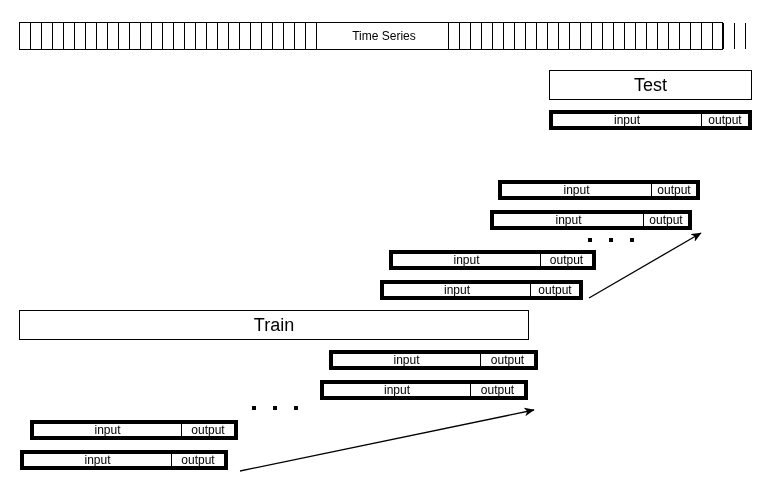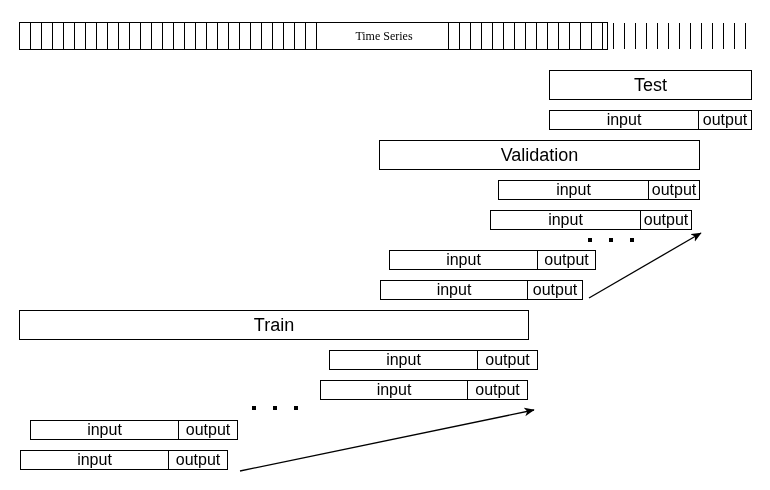--- a/index.html
+++ b/index.html
@@ -44,24 +44,24 @@
     align-items:center;
     justify-content:center;
     font-size:12px;
     z-index:3;
   }
 
   
   .io-row{
     position:absolute;
     box-sizing:border-box;
-    border:1px solid #000000;
+    border:4px solid #000000;
     background:#ffffff;
     display:flex;
-    font-size:16px;
+    font-size:12px;
     line-height:1;
     text-align:right;
   }
   .io-input{
     box-sizing:border-box;
     display:flex;align-items:center;justify-content:center;
     border-right:1px solid #000000;
     white-space:nowrap;
     overflow:hidden;
   }
@@ -80,21 +80,21 @@
     background:#000000;
   }
 
   svg.arrow{position:absolute;left:0;top:0;width:770px;height:490px;overflow:visible;pointer-events:none;}
 </style>
 </head>
 <body>
 
 <div id="canvas">
 
-  <div class="strip" id="timeseries-strip" style="left: 19px; top: 22px; width: 589px; height: 28px; font-family: Liberation Serif, serif;">
+  <div class="strip" id="timeseries-strip" style="left: 19px; top: 22px; width: 704px; height: 28px;">
     <div class="strip-label" id="timeseries-label" style="left: 308px; width: 112px;">Time Series</div>
   <div class="tick" style="left: 10px;"></div>
       <div class="tick" style="left: 21px;"></div>
       <div class="tick" style="left: 32px;"></div>
       <div class="tick" style="left: 43px;"></div>
       <div class="tick" style="left: 54px;"></div>
       <div class="tick" style="left: 65px;"></div>
       <div class="tick" style="left: 76px;"></div>
       <div class="tick" style="left: 87px;"></div>
       <div class="tick" style="left: 98px;"></div>
@@ -141,21 +141,20 @@
       <div class="tick" style="left: 670px;"></div>
       <div class="tick" style="left: 681px;"></div>
       <div class="tick" style="left: 692px;"></div>
       <div class="tick" style="left: 703px;"></div>
       <div class="tick" style="left: 714px;"></div>
       <div class="tick" style="left: 725px;"></div>
     </div>
 
   <div class="box" id="test-header" style="left: 549px; top: 70px; width: 203px; height: 30px;">Test</div>
 
-  <div class="box" id="validation-header" style="left: 379px; top: 140px; width: 321px; height: 30px;">Validation</div>
 
   <div class="box" id="train-header" style="left: 19px; top: 310px; width: 510px; height: 30px;">Train</div>
 
   <div id="dynamic-layer">
       <div class="io-row" style="left: 549px; top: 110px; width: 203px; height: 20px;">
         <div class="io-input" style="width: 149px;">input</div>
         <div class="io-output">output</div>
       </div>
       <div class="io-row" style="left: 498px; top: 180px; width: 202px; height: 20px;">
         <div class="io-input" style="width: 150px;">input</div>

